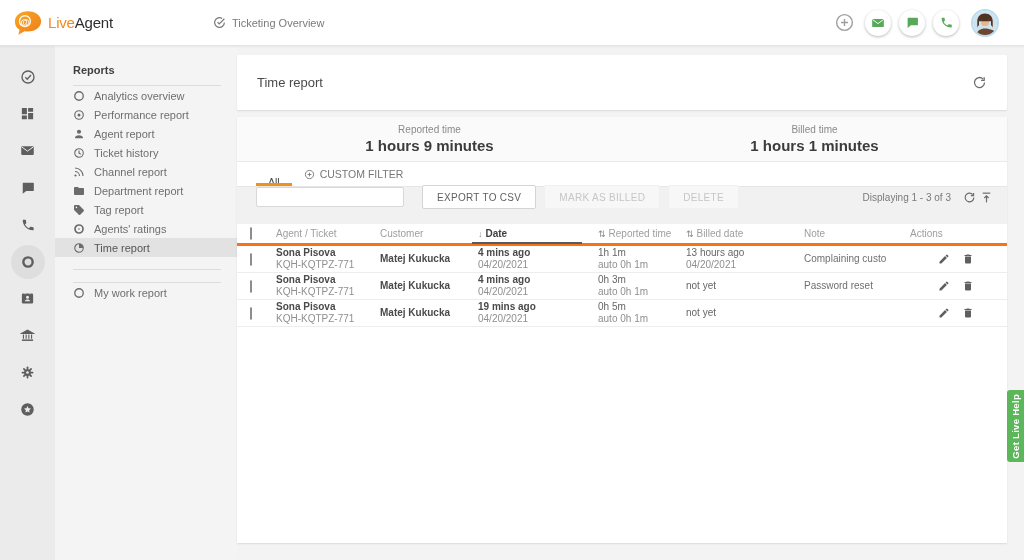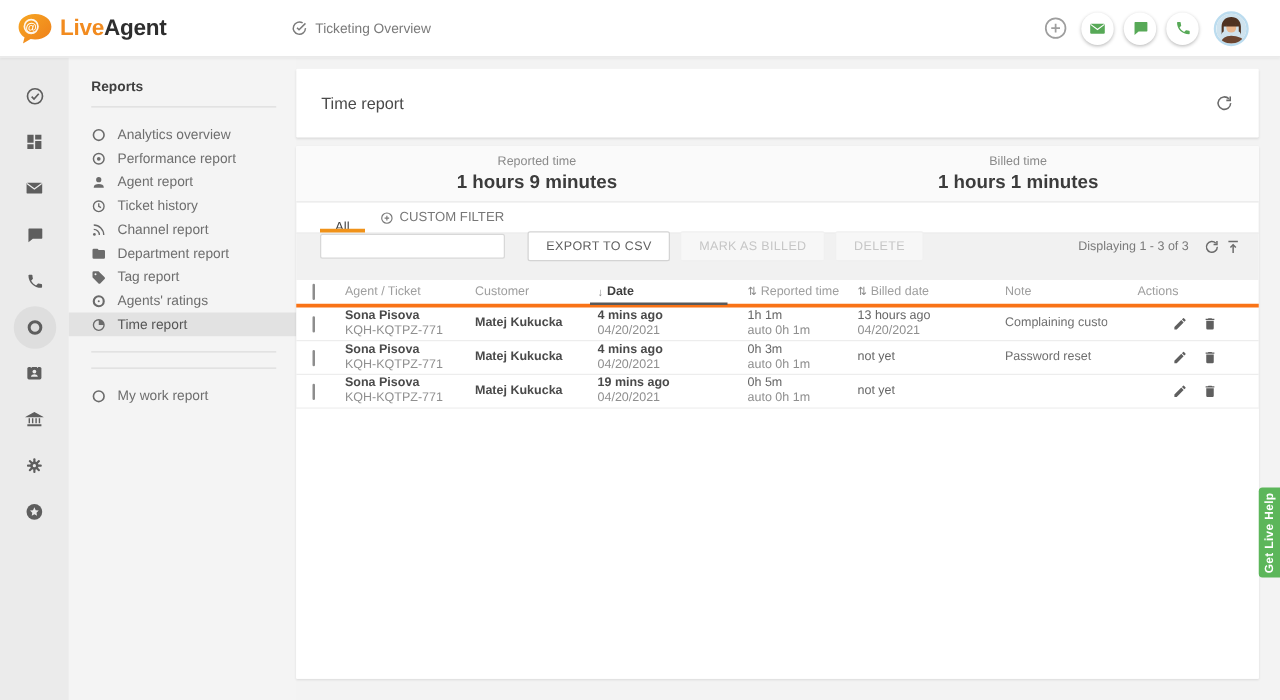--- a/index.html
+++ b/index.html
@@ -5,21 +5,21 @@
   * { box-sizing: border-box; margin: 0; padding: 0; }
   html,body { width:1024px; height:560px; overflow:hidden; }
   body { font-family:"Liberation Sans","DejaVu Sans",sans-serif; background:#F3F3F3; position:relative; color:#444; }
   svg { display:block; }
 
   
   .topbar { position:absolute; top:0; left:0; right:0; height:46px; background:#fff;
             border-bottom:1px solid #e3e3e3; box-shadow:0 1px 2px rgba(0,0,0,.05);
             display:flex; align-items:center; z-index:10; padding:0 25px 0 14px; }
   .logo { display:flex; align-items:center; gap:6px; }
-  .logo-text { font-size:18px; font-weight:bold; letter-spacing:-.2px; }
+  .logo-text { font-size:15px; font-weight:normal; letter-spacing:-.2px; }
   .logo-live { color:#F28B1F; }
   .logo-agent { color:#2e2e2e; }
   .top-nav { display:flex; align-items:center; gap:6px; margin-left:100px; color:#7a7a7a; font-size:11px; }
   .top-spacer { flex:1; }
   .top-actions { display:flex; align-items:center; gap:8px; }
   .chip { width:26px; height:26px; border-radius:50%; background:#fff;
           box-shadow:0 1px 3px rgba(0,0,0,.28); display:flex; align-items:center; justify-content:center;
           color:#57A957; cursor:pointer; }
   .chip.plain { box-shadow:none; color:#9e9e9e; }
   .avatar { width:28px; height:28px; border-radius:50%; overflow:hidden; border:2px solid #BBDCEF; margin-left:4px; }
@@ -29,21 +29,21 @@
           display:flex; flex-direction:column; align-items:center; padding-top:12px; }
   .rail-item { width:55px; height:37px; display:flex; align-items:center; justify-content:center;
                color:#5e5e5e; cursor:pointer; position:relative; }
   .rail-item .hl { position:absolute; width:34px; height:34px; border-radius:50%; background:#DEDEDE; }
   .rail-item svg { position:relative; }
 
   
   .panel { position:absolute; top:46px; left:55px; bottom:0; width:182px; background:#F4F4F4; padding-top:18px; }
   .panel-title { font-size:11px; font-weight:bold; color:#3f3f3f; padding-left:18px; }
   .panel-div { border:none; border-top:1px solid #dcdcdc; margin:9px 16px 0 18px; }
-  .menu { margin-top:12px; }
+  .menu { }
   .menu-item { height:19px; display:flex; align-items:center; gap:9px; padding-left:18px;
                font-size:11px; color:#6e6e6e; cursor:pointer; white-space:nowrap; }
   .menu-item svg { flex:0 0 auto; color:#6b6b6b; }
   .menu-item.active { background:#E2E2E2; color:#555; }
 
   
   .main { position:absolute; top:46px; left:237px; width:770px; bottom:0; }
   .card { background:#fff; box-shadow:0 1px 2px rgba(0,0,0,.10); border-radius:1px; }
   .title-card { margin-top:9px; height:55px; display:flex; align-items:center;
                 justify-content:space-between; padding:0 20px; }

